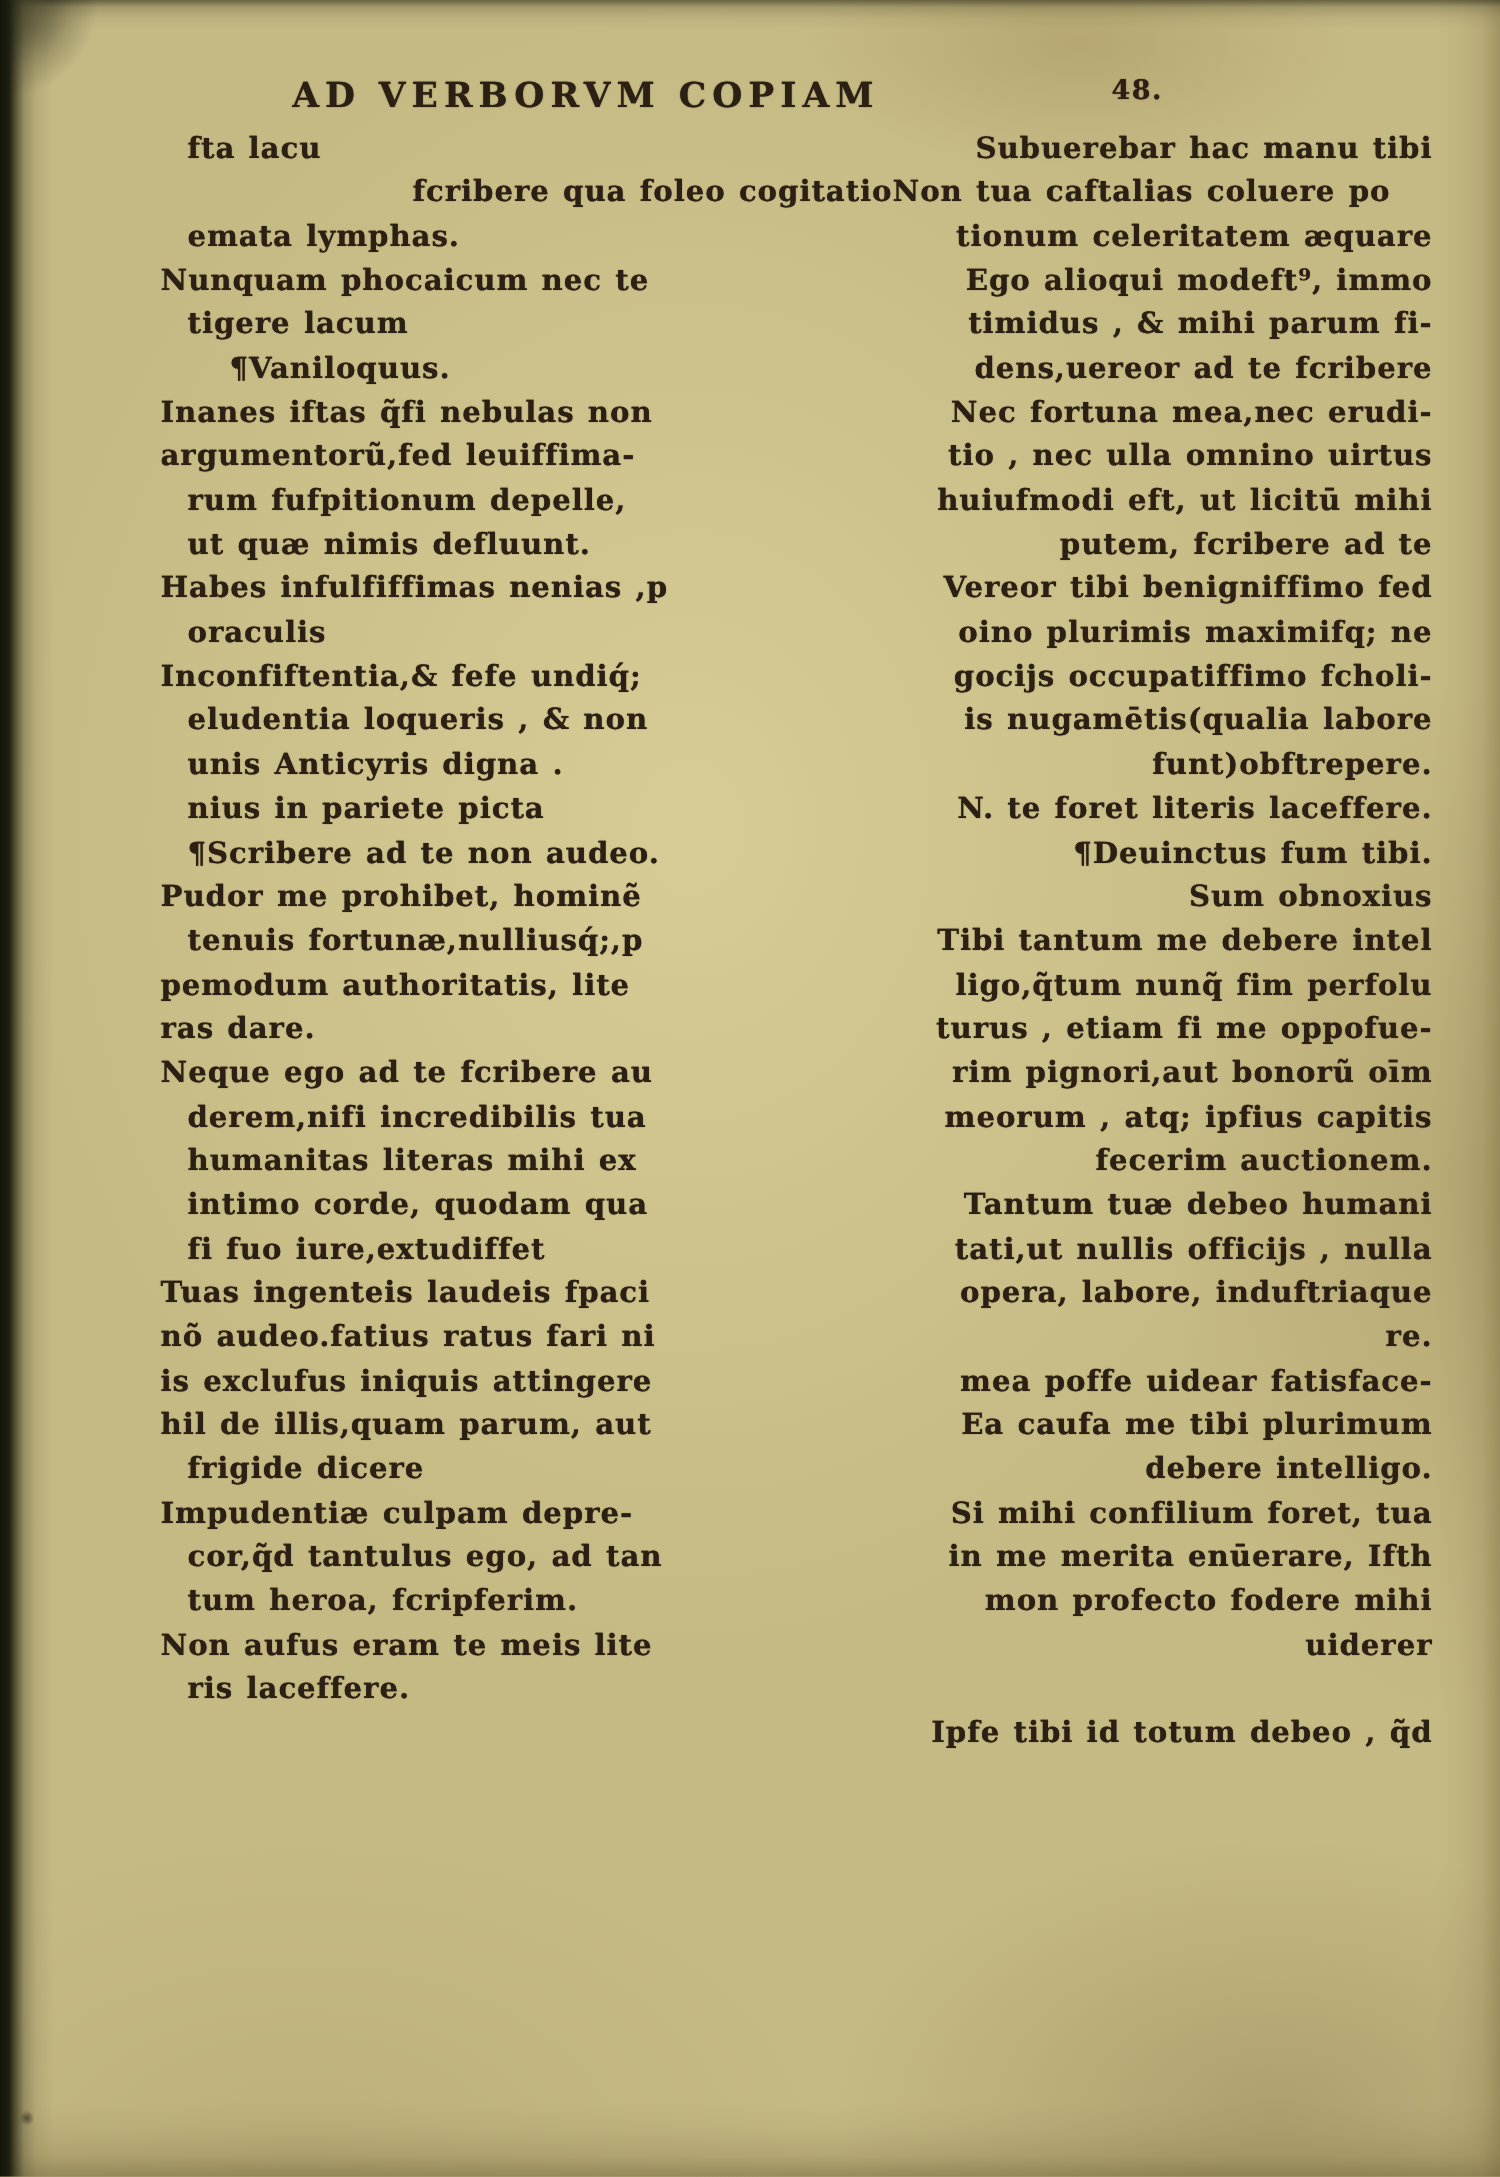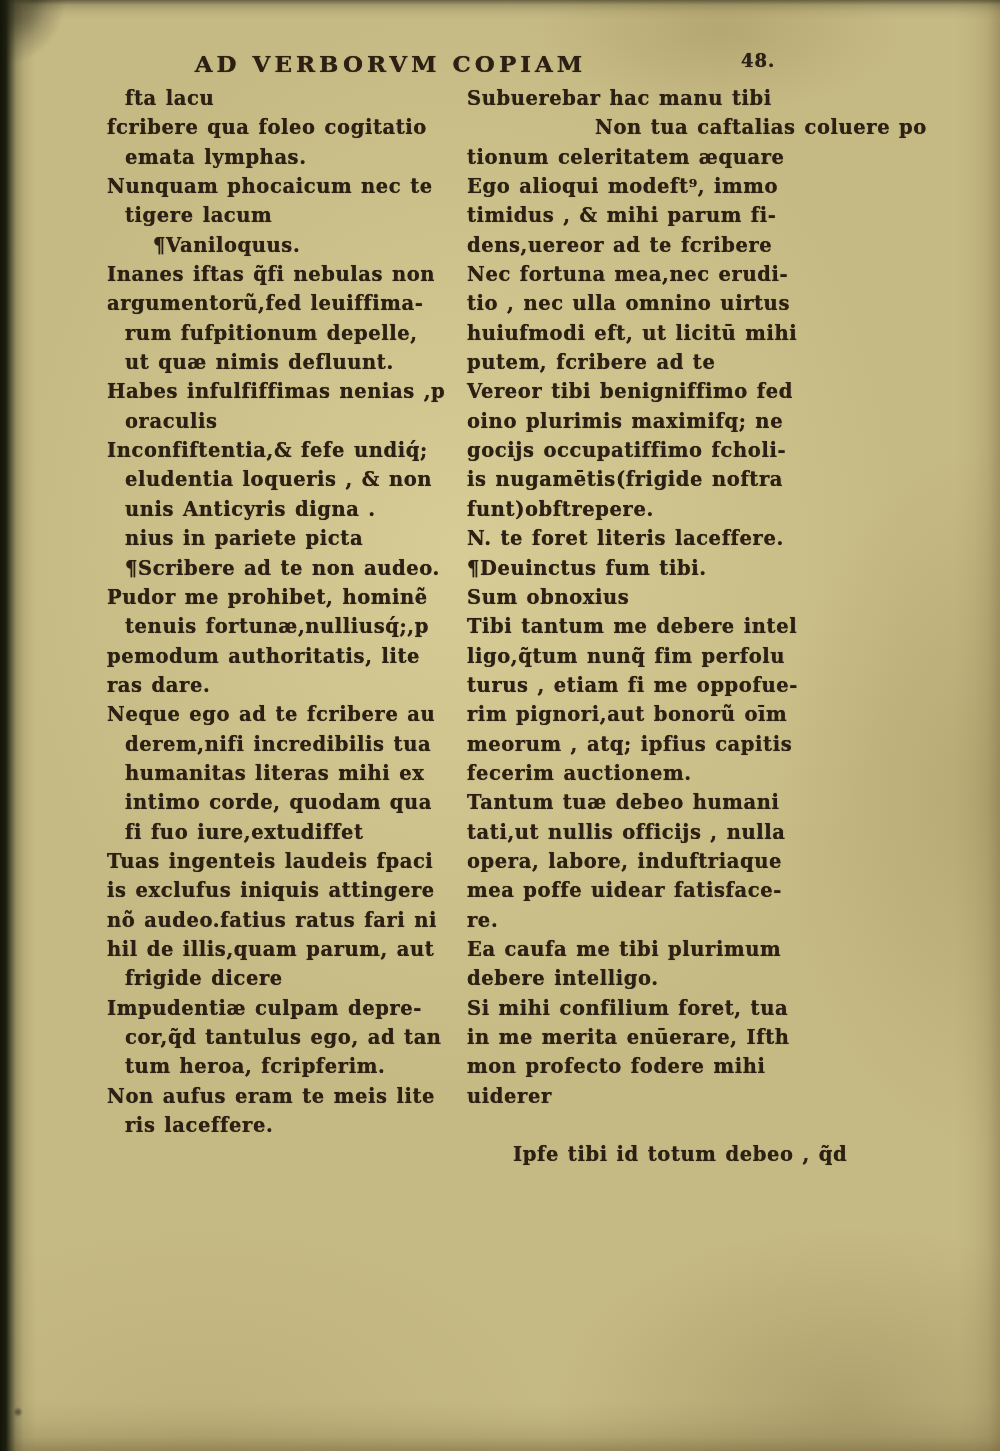--- a/index.html
+++ b/index.html
@@ -54,21 +54,21 @@
     position: absolute; left: 741px; font-size: 18px; letter-spacing: 1px;
     text-shadow: 0 0 0.8px rgba(46,34,20,0.9);
   }
   .textblock { position: absolute; top: 87px; left: 95px; width: 848px; margin-left: 12px; }
   .row { display: flex; height: 29.35px; align-items: baseline; }
   .cell {
     display: block; font-size: 19.5px; letter-spacing: 0.6px; word-spacing: 1.5px;
     white-space: nowrap; text-shadow: 0 0 0.7px rgba(46,34,20,0.85);
   }
   .cell.left { flex: 0 0 360px; width: 360px; }
-  .cell.right { flex: 1; }
+  .cell.right { flex: 1; text-align: right; }
   .ind1 { padding-left: 18px; }
   .ind2 { padding-left: 46px; }
 </style>
 </head>
 <body>
 
 <div class="page">
   <div class="header">
     <span class="title">AD VERBORVM COPIAM</span>
     <span class="pagenum">48.</span>
@@ -134,21 +134,21 @@
     <span class="cell right">oino plurimis maximifq; ne</span>
   </div>
 
   <div class="row">
     <span class="cell left">Inconfiftentia,&amp; fefe undiq́;</span>
     <span class="cell right">gocijs occupatiffimo fcholi-</span>
   </div>
 
   <div class="row">
     <span class="cell left ind1">eludentia loqueris , &amp; non</span>
-    <span class="cell right">is nugamētis(frigide noftra</span>
+    <span class="cell right">is nugamētis(qualia labore</span>
   </div>
 
   <div class="row">
     <span class="cell left ind1">unis Anticyris digna .</span>
     <span class="cell right">funt)obftrepere.</span>
   </div>
 
 
   <div class="row">
     <span class="cell left ind1">nius in pariete picta</span>
@@ -204,30 +204,30 @@
     <span class="cell left ind1">fi fuo iure,extudiffet</span>
     <span class="cell right">tati,ut nullis officijs , nulla</span>
   </div>
 
   <div class="row">
     <span class="cell left">Tuas ingenteis laudeis fpaci</span>
     <span class="cell right">opera, labore, induftriaque</span>
   </div>
 
   <div class="row">
+    <span class="cell left">nõ audeo.fatius ratus fari ni</span>
+    <span class="cell right">re.</span>
+  </div>
+
+  <div class="row">
     <span class="cell left">is exclufus iniquis attingere</span>
     <span class="cell right">mea poffe uidear fatisface-</span>
   </div>
 
   <div class="row">
-    <span class="cell left">nõ audeo.fatius ratus fari ni</span>
-    <span class="cell right">re.</span>
-  </div>
-
-  <div class="row">
     <span class="cell left">hil de illis,quam parum, aut</span>
     <span class="cell right">Ea caufa me tibi plurimum</span>
   </div>
 
   <div class="row">
     <span class="cell left ind1">frigide dicere</span>
     <span class="cell right">debere intelligo.</span>
   </div>
 
   <div class="row">

